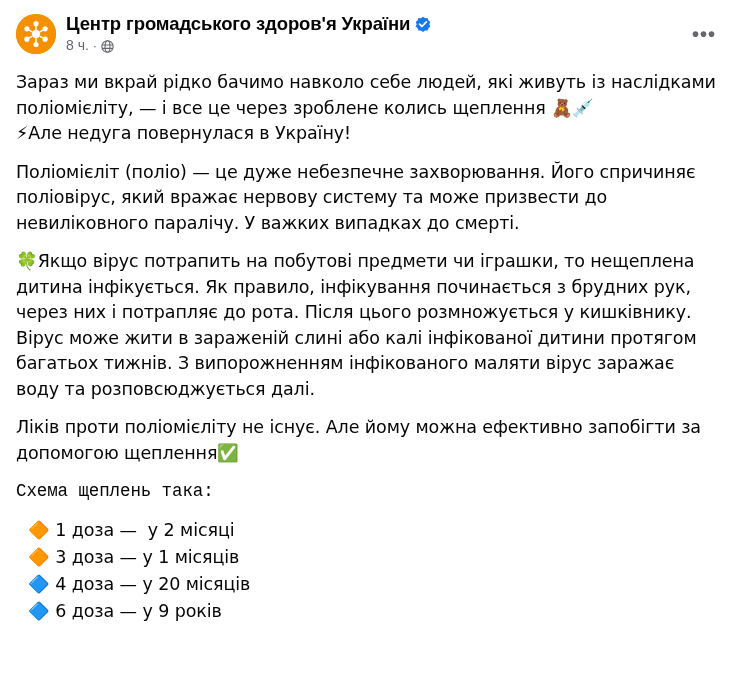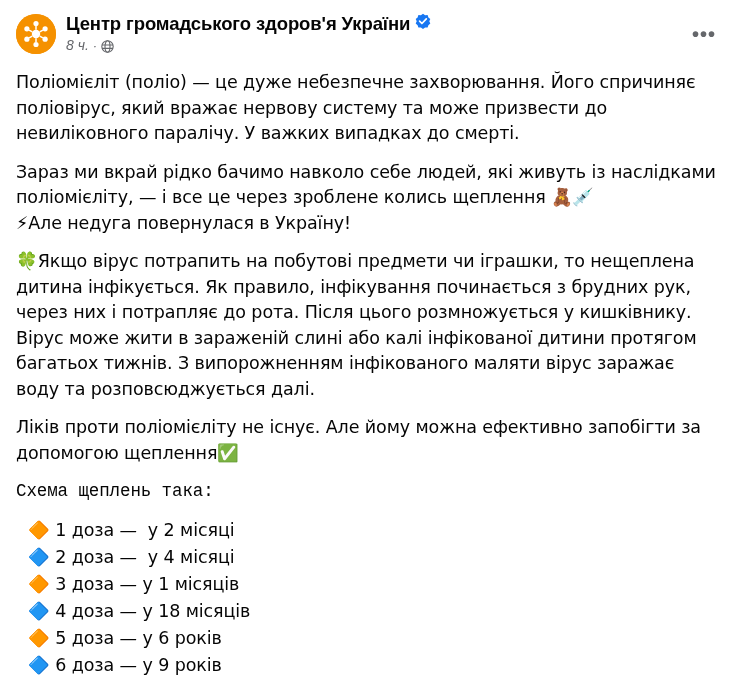--- a/index.html
+++ b/index.html
@@ -38,20 +38,21 @@
   .avatar svg { display: block; }
   .header-text {
     margin-left: 10px;
     display: flex;
     flex-direction: column;
     justify-content: center;
     padding-top: 1px;
   }
   .name-row {
     display: flex;
+    align-items: center;
     gap: 5px;
   }
   .page-name {
     font-size: 18.5px;
     font-weight: bold;
     color: #050505;
     letter-spacing: -0.1px;
     line-height: 22px;
   }
   .verified {
@@ -61,21 +62,20 @@
     display: inline-block;
   }
   .meta-row {
     display: flex;
     align-items: center;
     gap: 4px;
     margin-top: 2px;
     font-size: 14px;
     color: #65676b;
     line-height: 17px;
-    font-style: italic;
   }
   .meta-dot {
     color: #65676b;
     font-size: 13px;
   }
   .globe-icon {
     width: 13px;
     height: 13px;
     display: inline-block;
     position: relative;
@@ -173,30 +173,28 @@
             <path d="M1 5 H12 M1 8.4 H12" stroke="#65676b" stroke-width="1.1"></path>
           </svg>
         </span>
       </div>
     </div>
 
     <button class="more-button">•••</button>
   </div>
 
   <div class="post-body">
-    <p class="para emoji">Поліомієліт (поліо) — це дуже небезпечне захворювання. Його спричиняє поліовірус, який вражає нервову систему та може призвести до невиліковного паралічу. У важких випадках до смерті.</p>
     <p class="para emoji">Зараз ми вкрай рідко бачимо навколо себе людей, які живуть із наслідками поліомієліту, — і все це через зроблене колись щеплення 🧸💉
 ⚡Але недуга повернулася в Україну!</p>
+    <p class="para emoji">Поліомієліт (поліо) — це дуже небезпечне захворювання. Його спричиняє поліовірус, який вражає нервову систему та може призвести до невиліковного паралічу. У важких випадках до смерті.</p>
     <p class="para emoji">🍀Якщо вірус потрапить на побутові предмети чи іграшки, то нещеплена дитина інфікується. Як правило, інфікування починається з брудних рук, через них і потрапляє до рота. Після цього розмножується у кишківнику. Вірус може жити в зараженій слині або калі інфікованої дитини протягом багатьох тижнів. З випорожненням інфікованого маляти вірус заражає воду та розповсюджується далі.</p>
     <p class="para emoji">Ліків проти поліомієліту не існує. Але йому можна ефективно запобігти за допомогою щеплення✅</p>
     <p class="para tight schema-title">Схема щеплень така:</p>
     <ul class="list">
       <li class="emoji">🔶 1 доза —  у 2 місяці</li>
-      <li class="emoji">🔷 2 доза —  у 4 місяці</li>
       <li class="emoji">🔶 3 доза — у 1 місяців</li>
-      <li class="emoji">🔷 4 доза — у 18 місяців</li>
-      <li class="emoji">🔶 5 доза — у 6 років</li>
+      <li class="emoji">🔷 4 доза — у 20 місяців</li>
       <li class="emoji">🔷 6 доза — у 9 років</li>
     </ul>
 
   </div>
 
 </div>
 
 </body></html>

